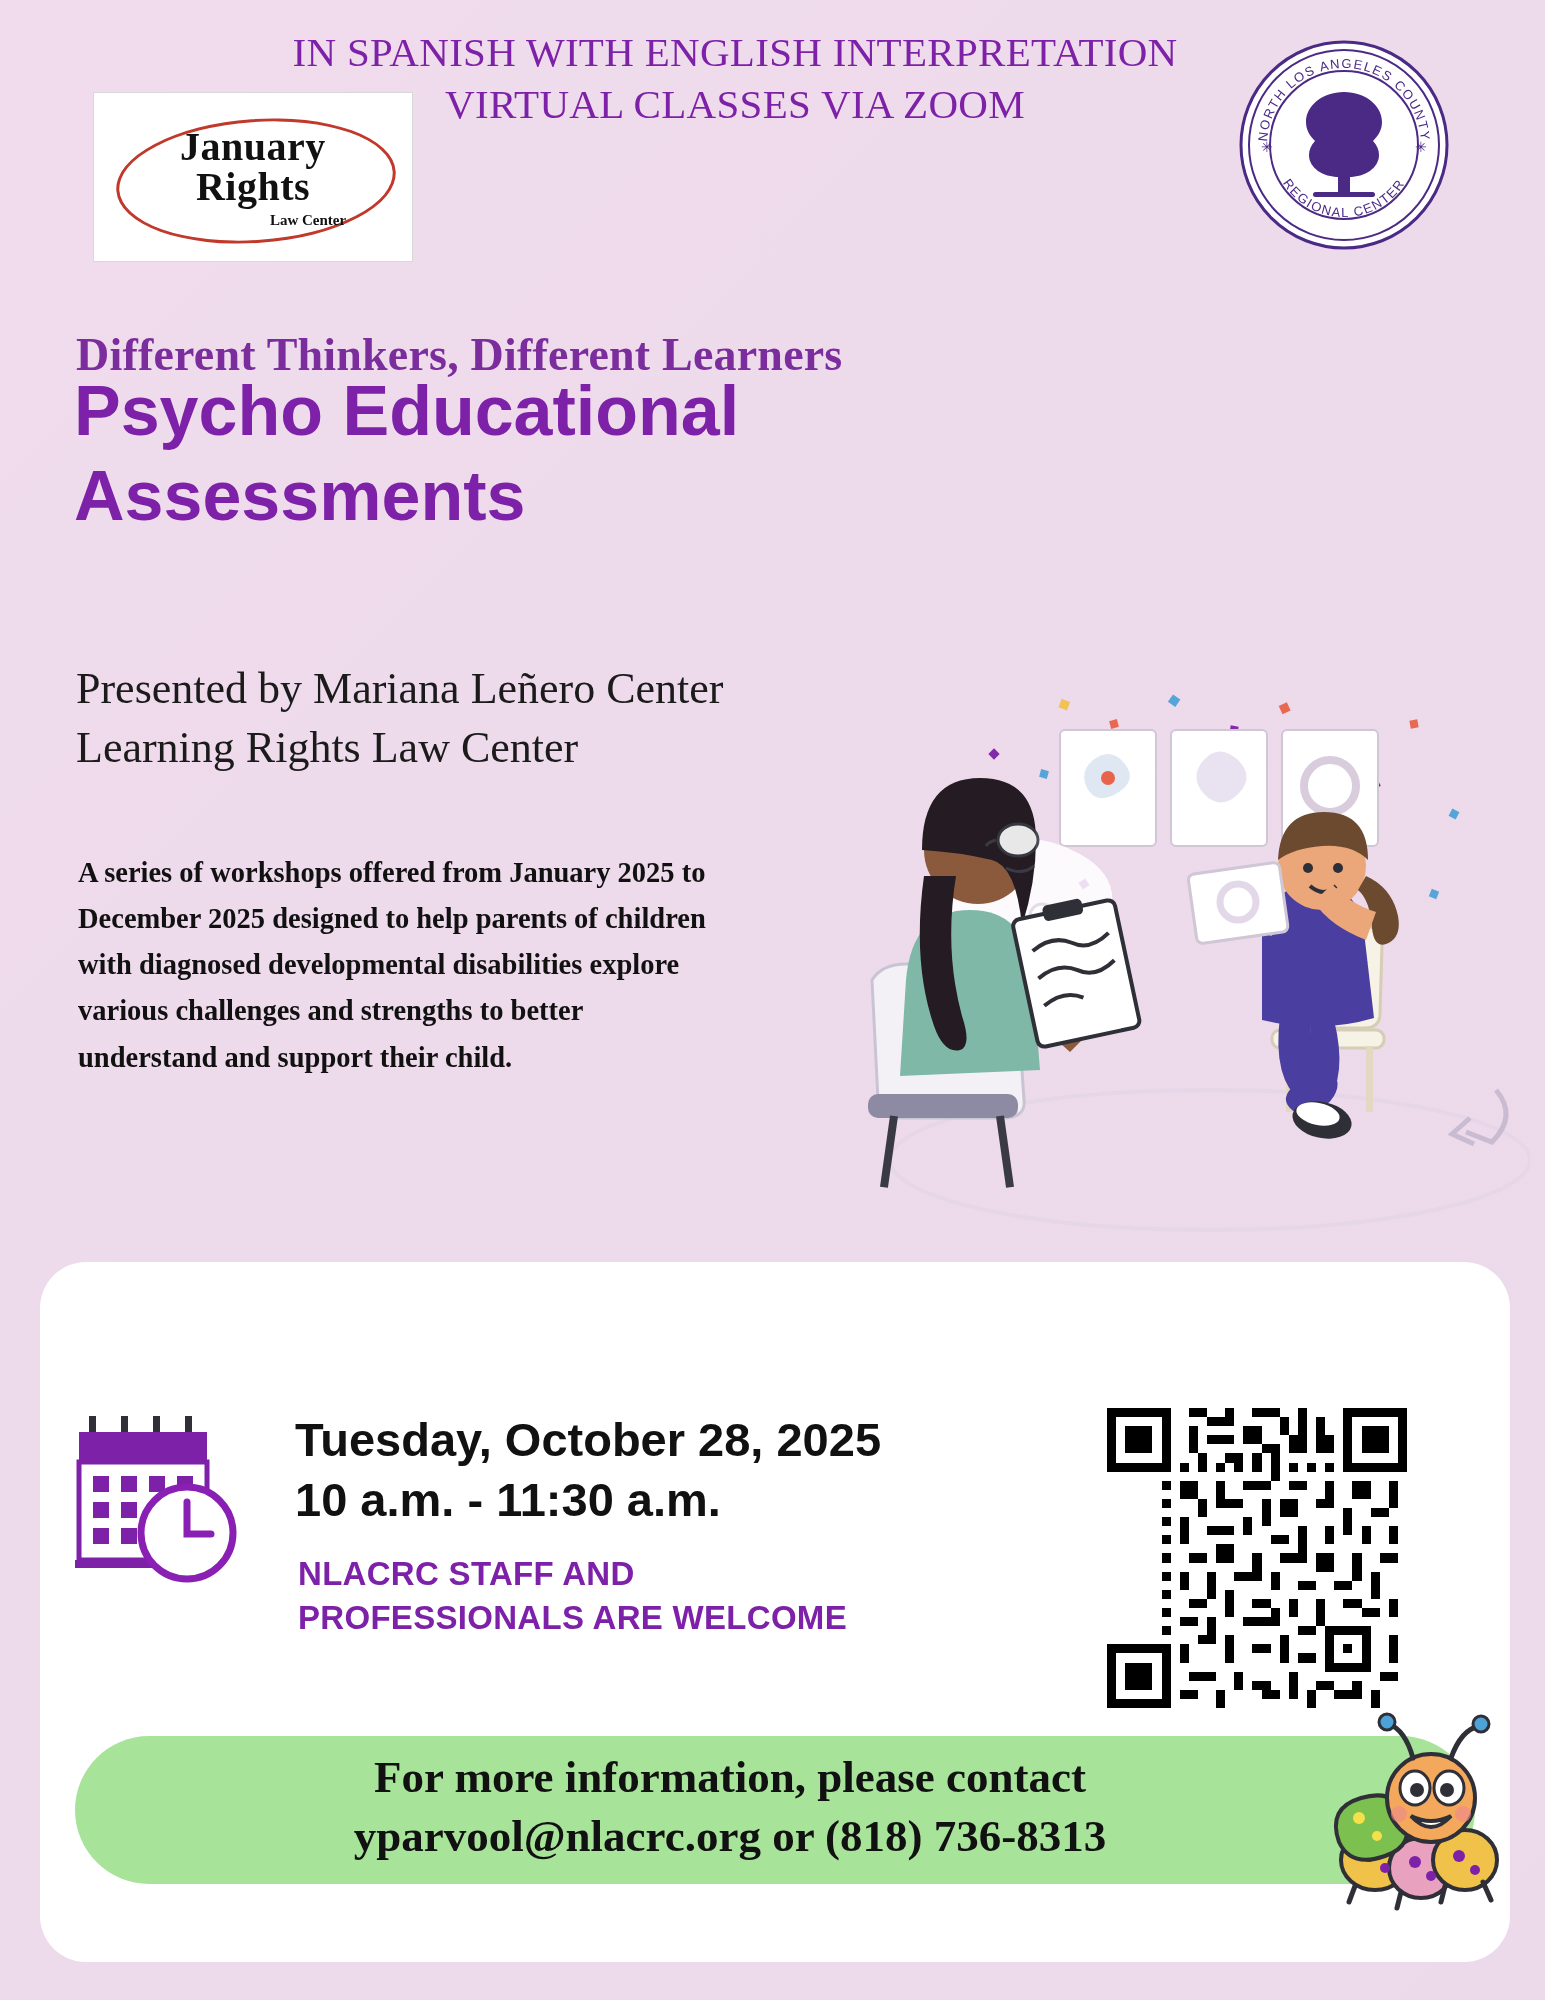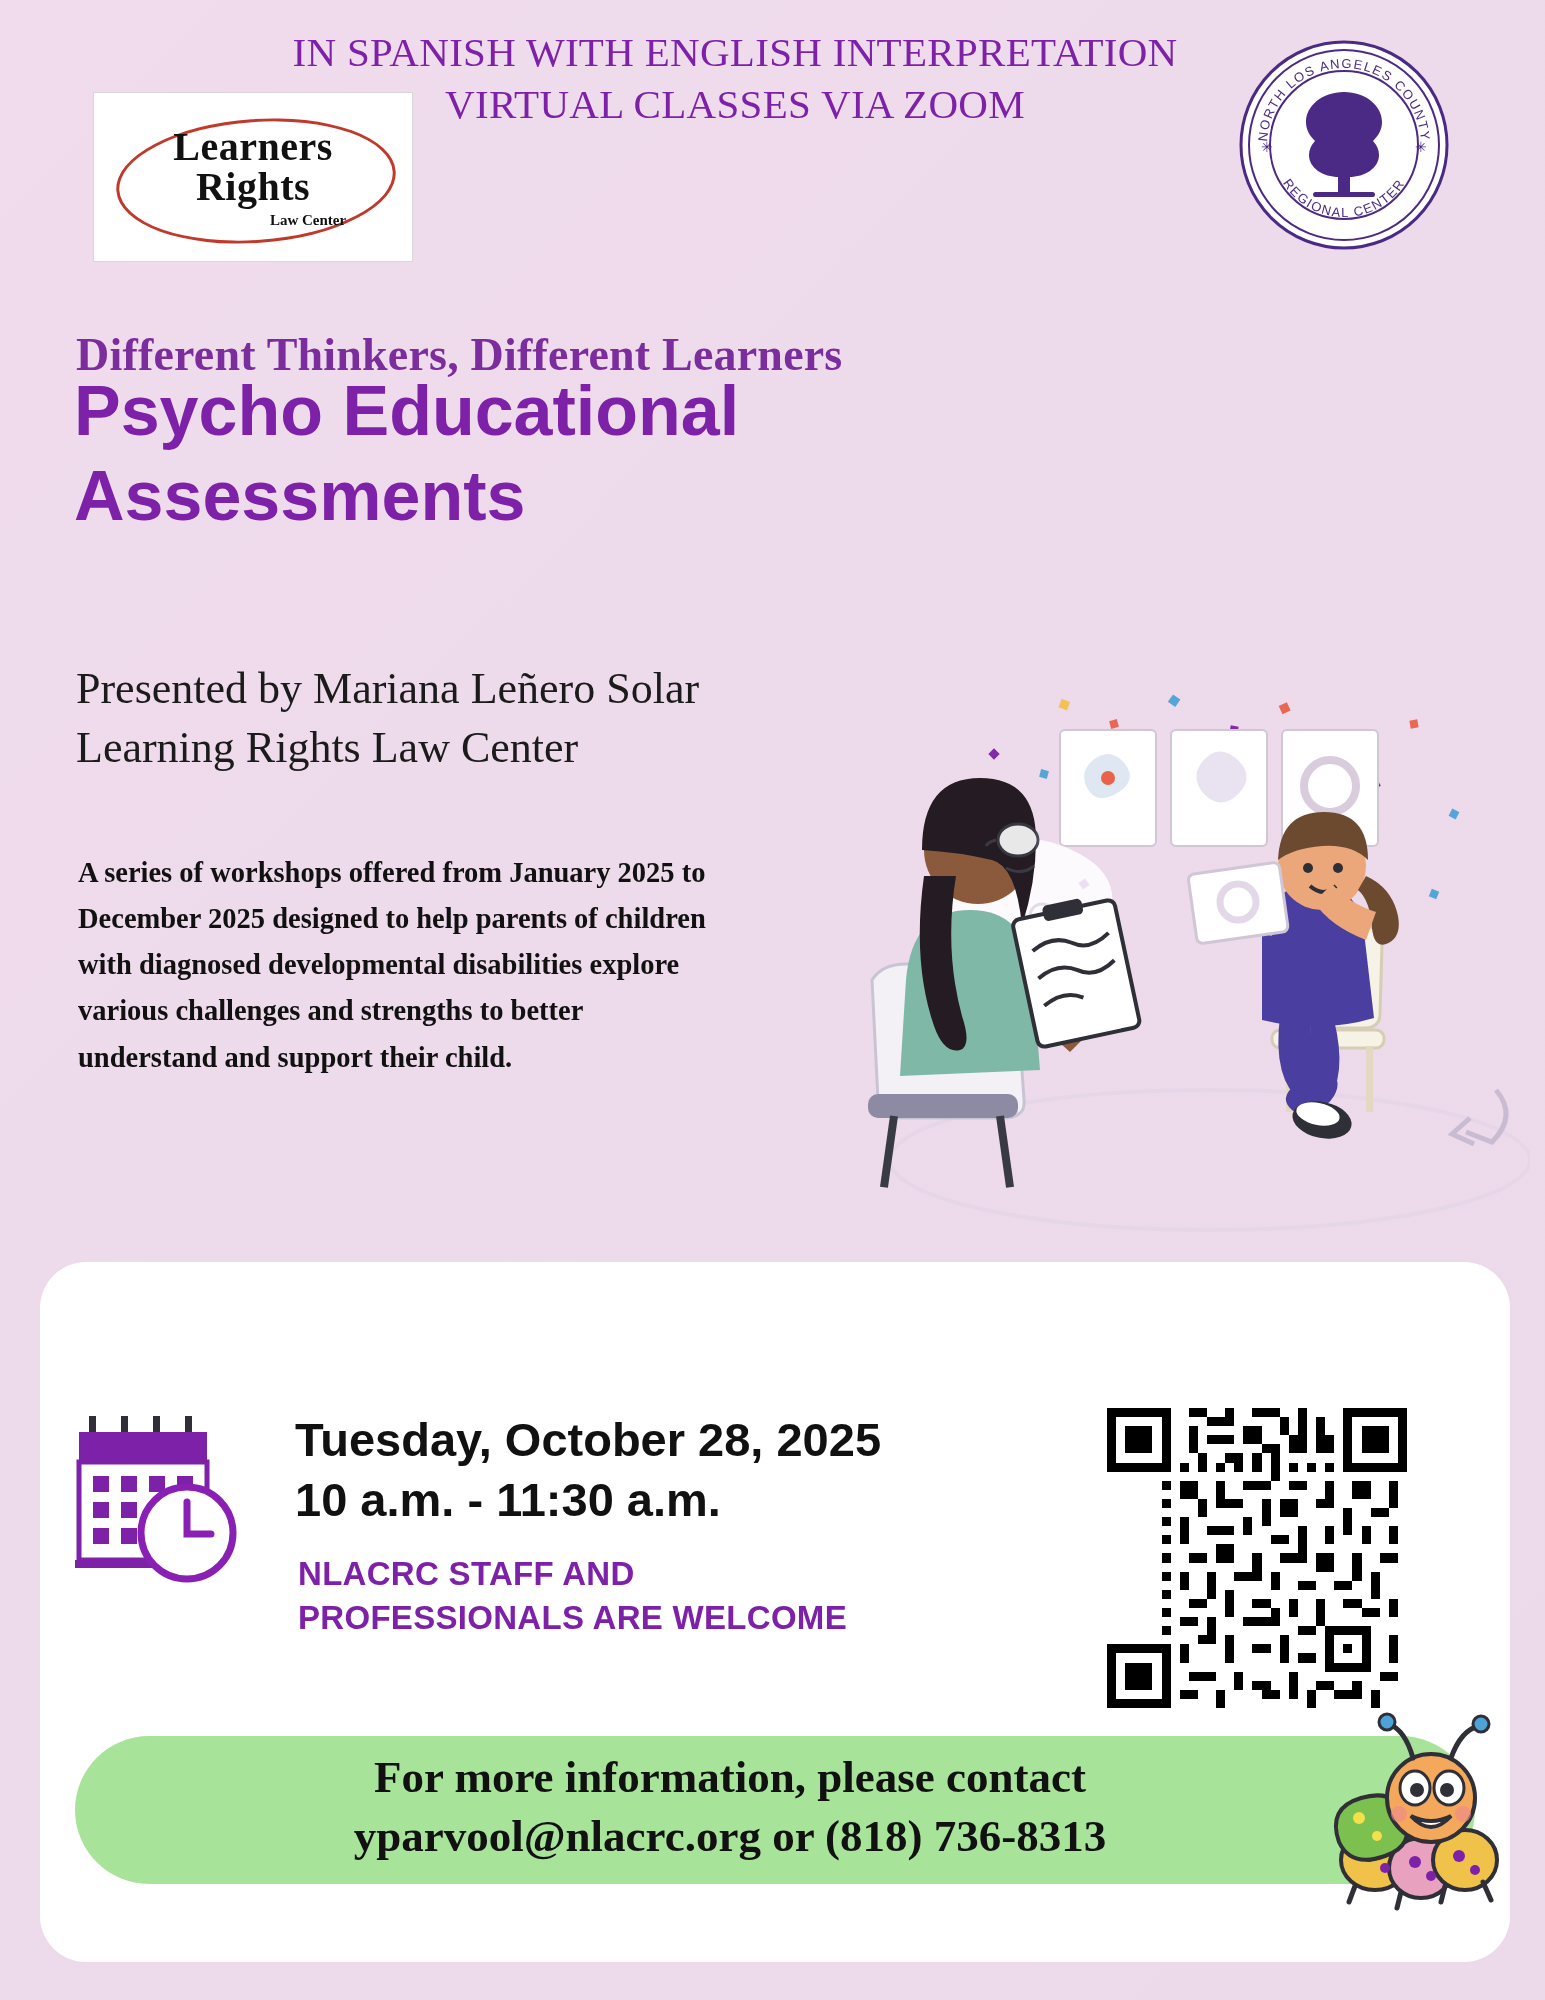--- a/index.html
+++ b/index.html
@@ -225,21 +225,21 @@
   }
 </style>
 </head>
 <body>
 
 <div class="page">
 
   <div class="logo-lr">
     <div class="ellipse"></div>
     <div class="lr-text">
-      <div class="lr-1">Learners</div>
+      <div class="lr-1">January</div>
       <div class="lr-2">Rights</div>
       <div class="lr-3">Law Center</div>
     </div>
   </div>
 
   <div class="logo-nlacrc">
     <svg viewBox="0 0 210 210" width="210" height="210" aria-hidden="true">
       <defs>
         <path id="arcTop" d="M 28,105 A 77,77 0 0 1 182,105"></path>
         <path id="arcBot" d="M 33,105 A 72,72 0 0 0 177,105"></path>
@@ -266,21 +266,21 @@
     </svg>
   </div>
 
   <div class="kicker">Different Thinkers, Different Learners</div>
   <div class="title">
     <div>Psycho Educational</div>
     <div>Assessments</div>
   </div>
 
   <div class="presenter">
-    <div>Presented by Mariana Leñero Solar</div>
+    <div>Presented by Mariana Leñero Center</div>
     <div>Learning Rights Law Center</div>
   </div>
 
   <div class="blurb">A series of workshops offered from January 2025 to December 2025 designed to help parents of children with diagnosed developmental disabilities explore various challenges and strengths to better understand and support their child.</div>
 
   <div class="illus">
     <svg viewBox="0 0 720 560" width="720" height="560" aria-hidden="true">
 
       <g opacity="0.95">
         <rect x="250" y="10" width="9" height="9" fill="#f2c14e" transform="rotate(20 254 14)"></rect>

